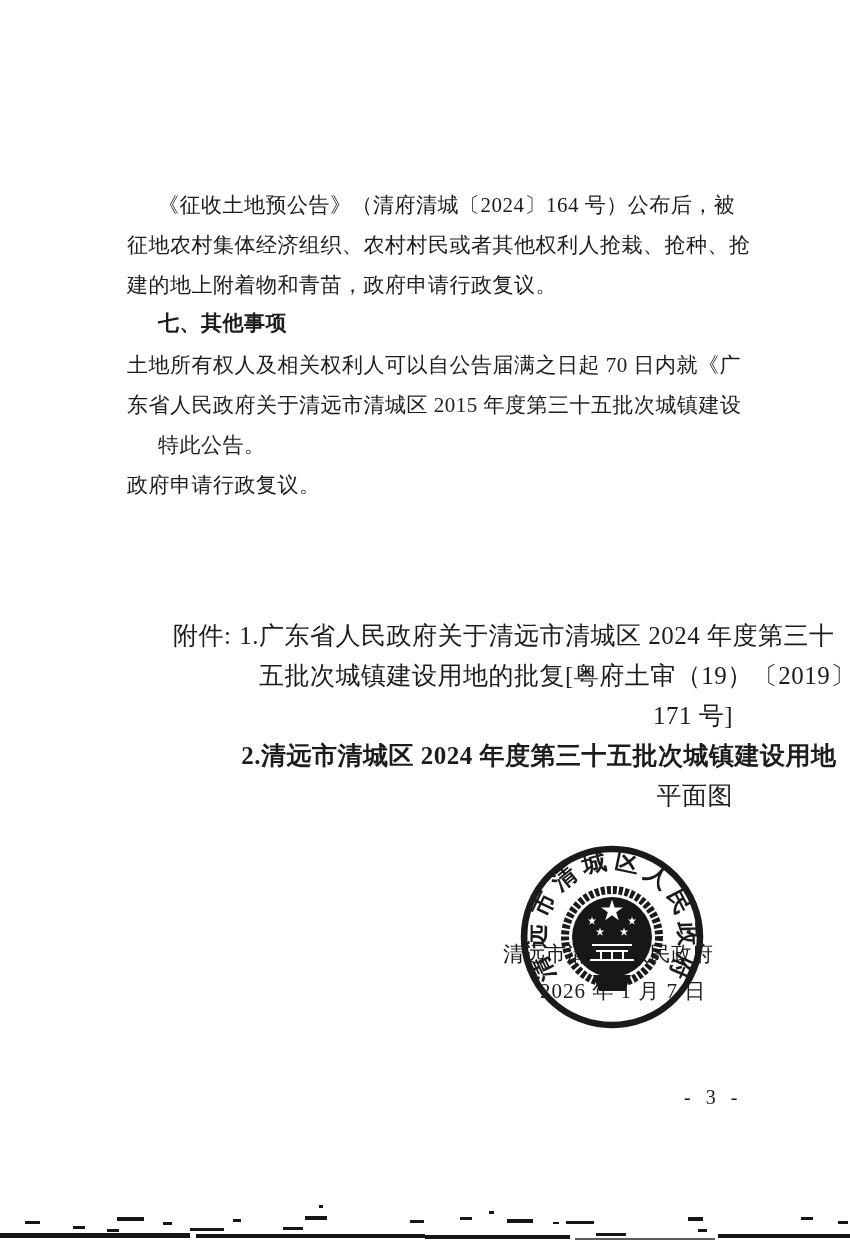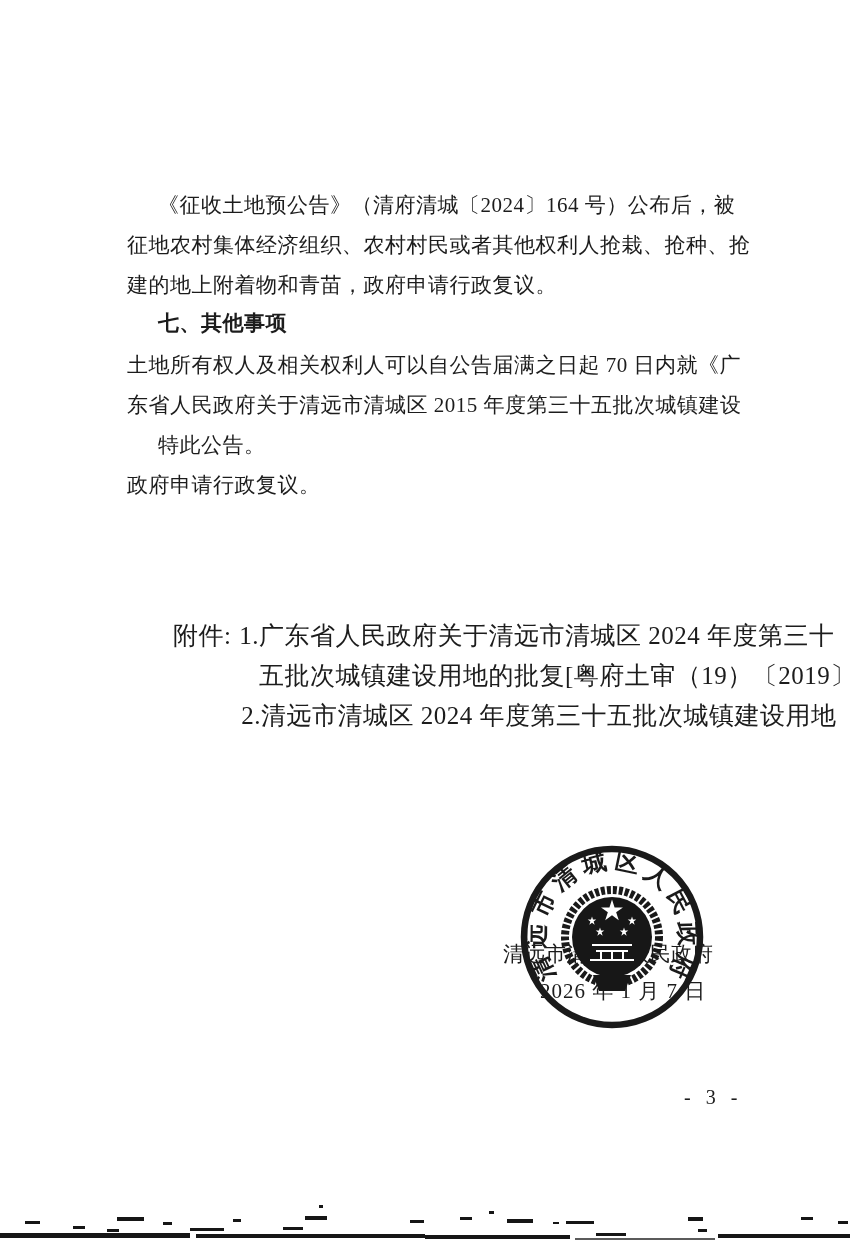--- a/index.html
+++ b/index.html
@@ -24,21 +24,21 @@
     font-weight:bold;
   }
   
   .attach-block{
     position:absolute;left:173px;top:616px;width:560px;
     font-size:25px;line-height:40px;letter-spacing:0.5px;text-align:right;
   }
   .att-label{display:inline-block;width:57px;}
   .att-no{display:inline-block;width:29px;}
   .att-cont{padding-left:86px;}
-  .att-item2{padding-left:67px;}
+  .att-item2{padding-left:67px;font-weight:bold;}
   .att-no2{display:inline-block;width:21px;}
   
   .issuer{
     position:absolute;left:503px;top:941px;
     font-size:21px;line-height:26px;white-space:nowrap;letter-spacing:0px;
   }
   .issue-date{
     position:absolute;left:540px;top:978px;
     font-size:21px;line-height:26px;white-space:nowrap;letter-spacing:1px;
   }
@@ -67,23 +67,25 @@
     <div class="line">东省人民政府关于清远市清城区 2015 年度第三十五批次城镇建设</div>
     <div class="line indent">特此公告。</div>
     <div class="line">政府申请行政复议。</div>
   </div>
 
   <div class="attach-block">
     <div class="line">
       <span class="att-label">附件:</span><span class="att-no">1.</span><span>广东省人民政府关于清远市清城区 2024 年度第三十</span>
     </div>
     <div class="line att-cont">五批次城镇建设用地的批复[粤府土审（19）〔2019〕</div>
+    <div class="line att-cont">171 号]</div>
     <div class="line att-item2">
       <span class="att-no2">2.</span><span>清远市清城区 2024 年度第三十五批次城镇建设用地</span>
     </div>
+    <div class="line att-cont">平面图</div>
   </div>
 
   <div class="issuer">清远市清城区人民政府</div>
   <div class="issue-date">2026 年 1 月 7 日</div>
 
   <svg class="seal" viewBox="0 0 190 196" xmlns="http://www.w3.org/2000/svg">
     <defs>
       <path id="sealArc" d="M 39.3,137 A 68,68 0 1,1 150.7,137" fill="none"></path>
       <polygon id="starShape" points="0,-10 2.23,-3.07 9.51,-3.09 3.61,1.17 5.88,8.09 0,3.8 -5.88,8.09 -3.61,1.17 -9.51,-3.09 -2.23,-3.07"></polygon>
     </defs>

